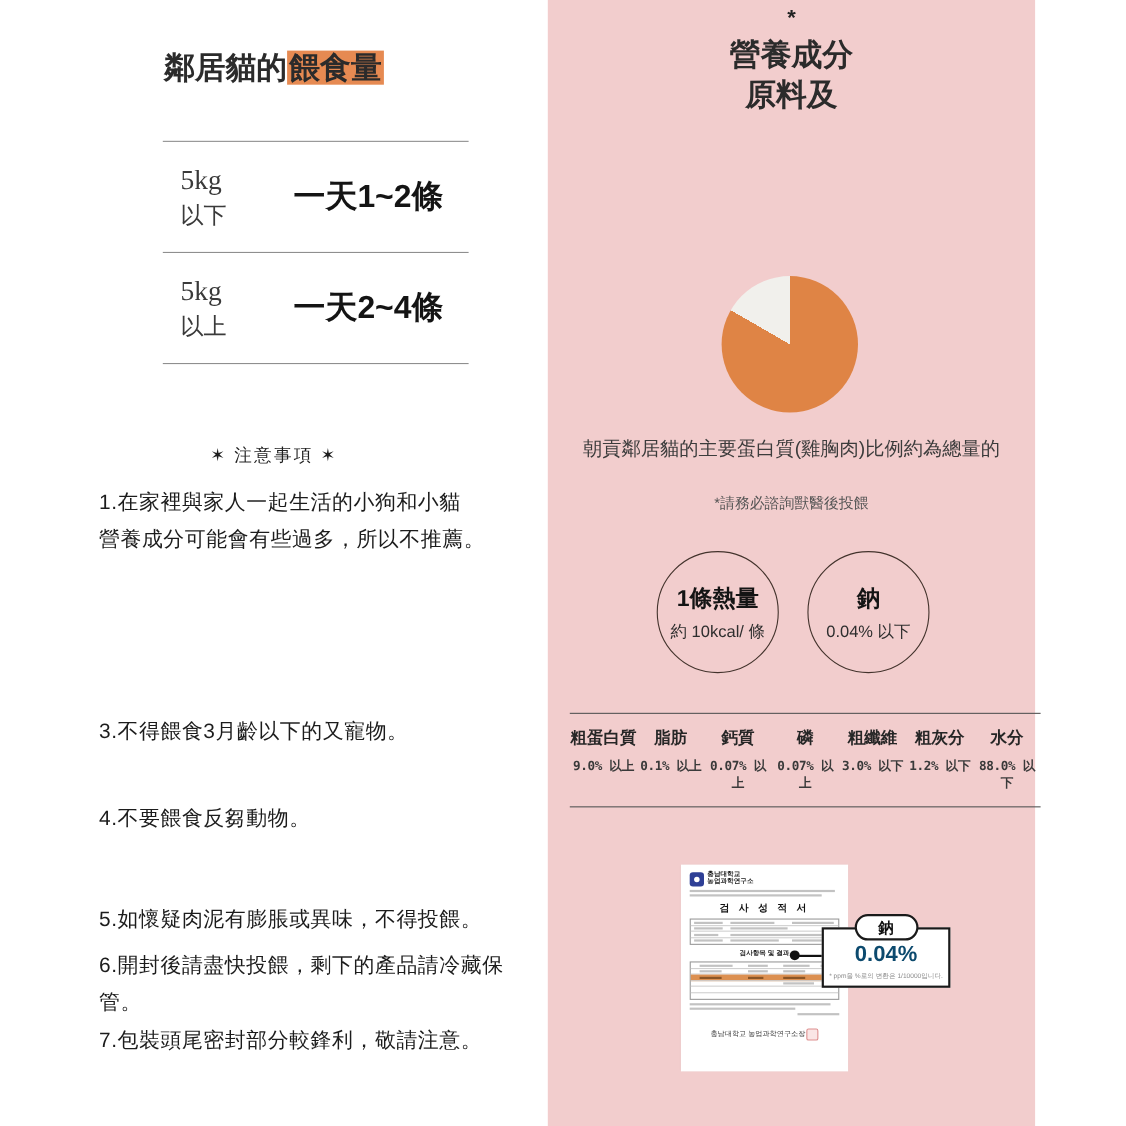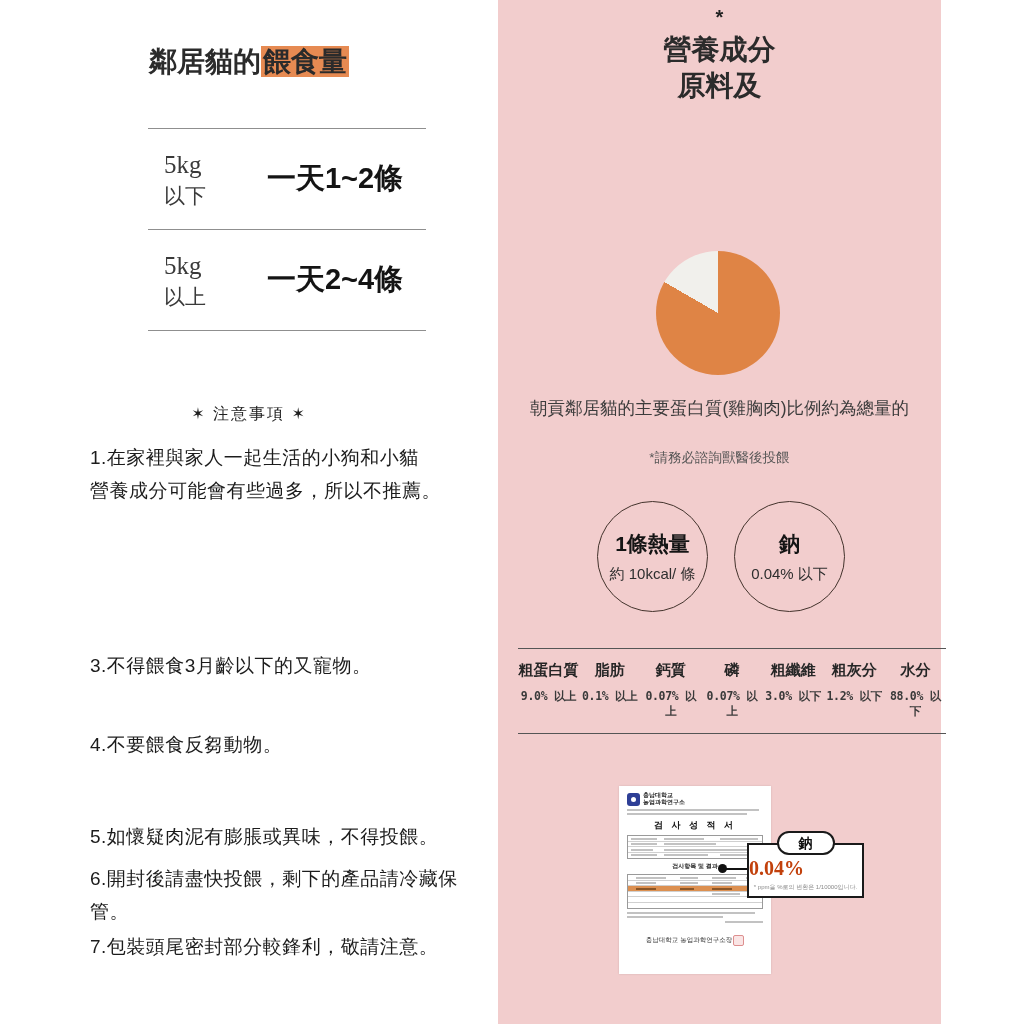--- a/index.html
+++ b/index.html
@@ -89,21 +89,21 @@
 
   
   .connector-line { position:absolute; left:227px; top:868px; width:24px; height:2px; background:#111; }
   .connector-dot { position:absolute; left:220px; top:864px; width:9px; height:9px; border-radius:50%; background:#111; }
   .callout { position:absolute; left:249px; top:843px; width:117px; height:55px; background:#fff;
              border:2px solid #1a1a1a; }
   .callout-pill { position:absolute; top:-14px; left:50%; transform:translateX(-50%);
                   width:58px; height:24px; background:#fff; border:2px solid #1a1a1a;
                   border-radius:13px; text-align:center; font-size:14px; font-weight:bold;
                   line-height:21px; color:#111; }
-  .callout-value { text-align:left; font-size:20px; font-weight:bold; color:#c2410c; margin-top:12px;font-family:Liberation Serif, serif; }
+  .callout-value { text-align:center; font-size:20px; font-weight:bold; color:#0c4a6e; margin-top:12px; }
   .callout-note { text-align:center; font-size:6px; color:#8a8a8a; margin-top:3px; }
 </style>
 </head>
 <body>
 
 <div class="canvas">
 
   <div class="left-panel">
     <div class="lp-title">
       <div><span>鄰居貓的</span><span class="hl">餵食量</span></div>

